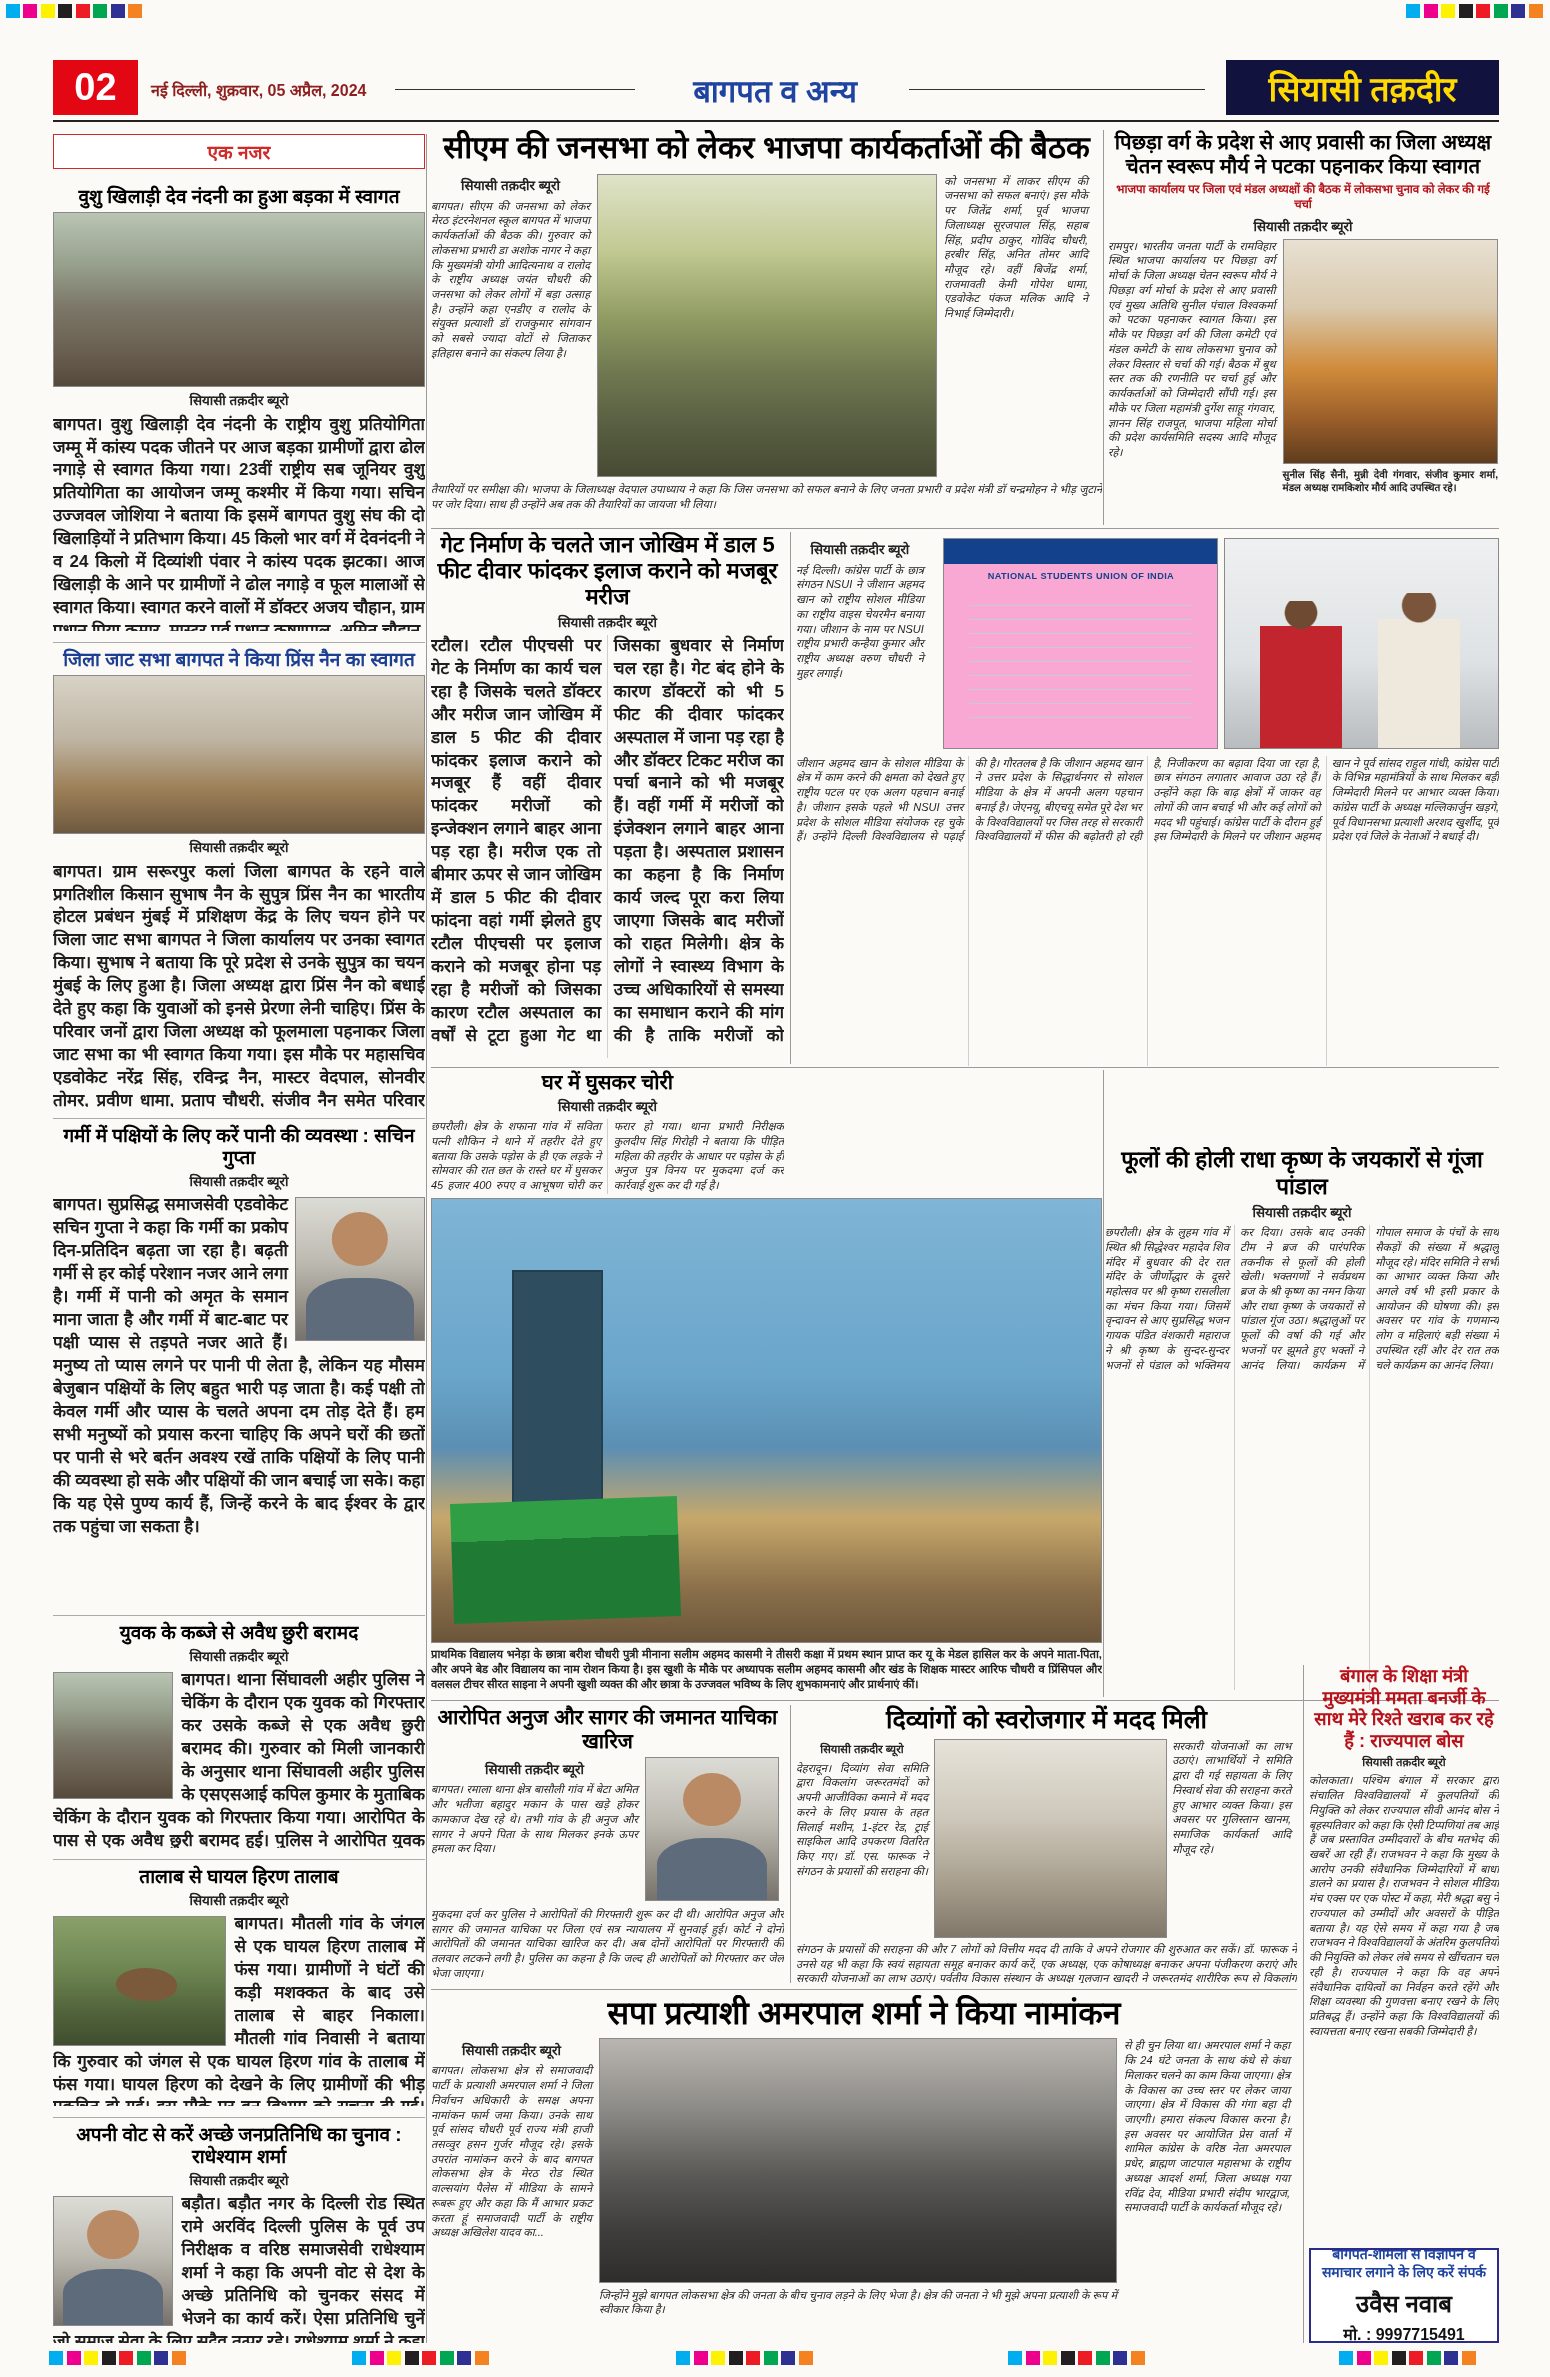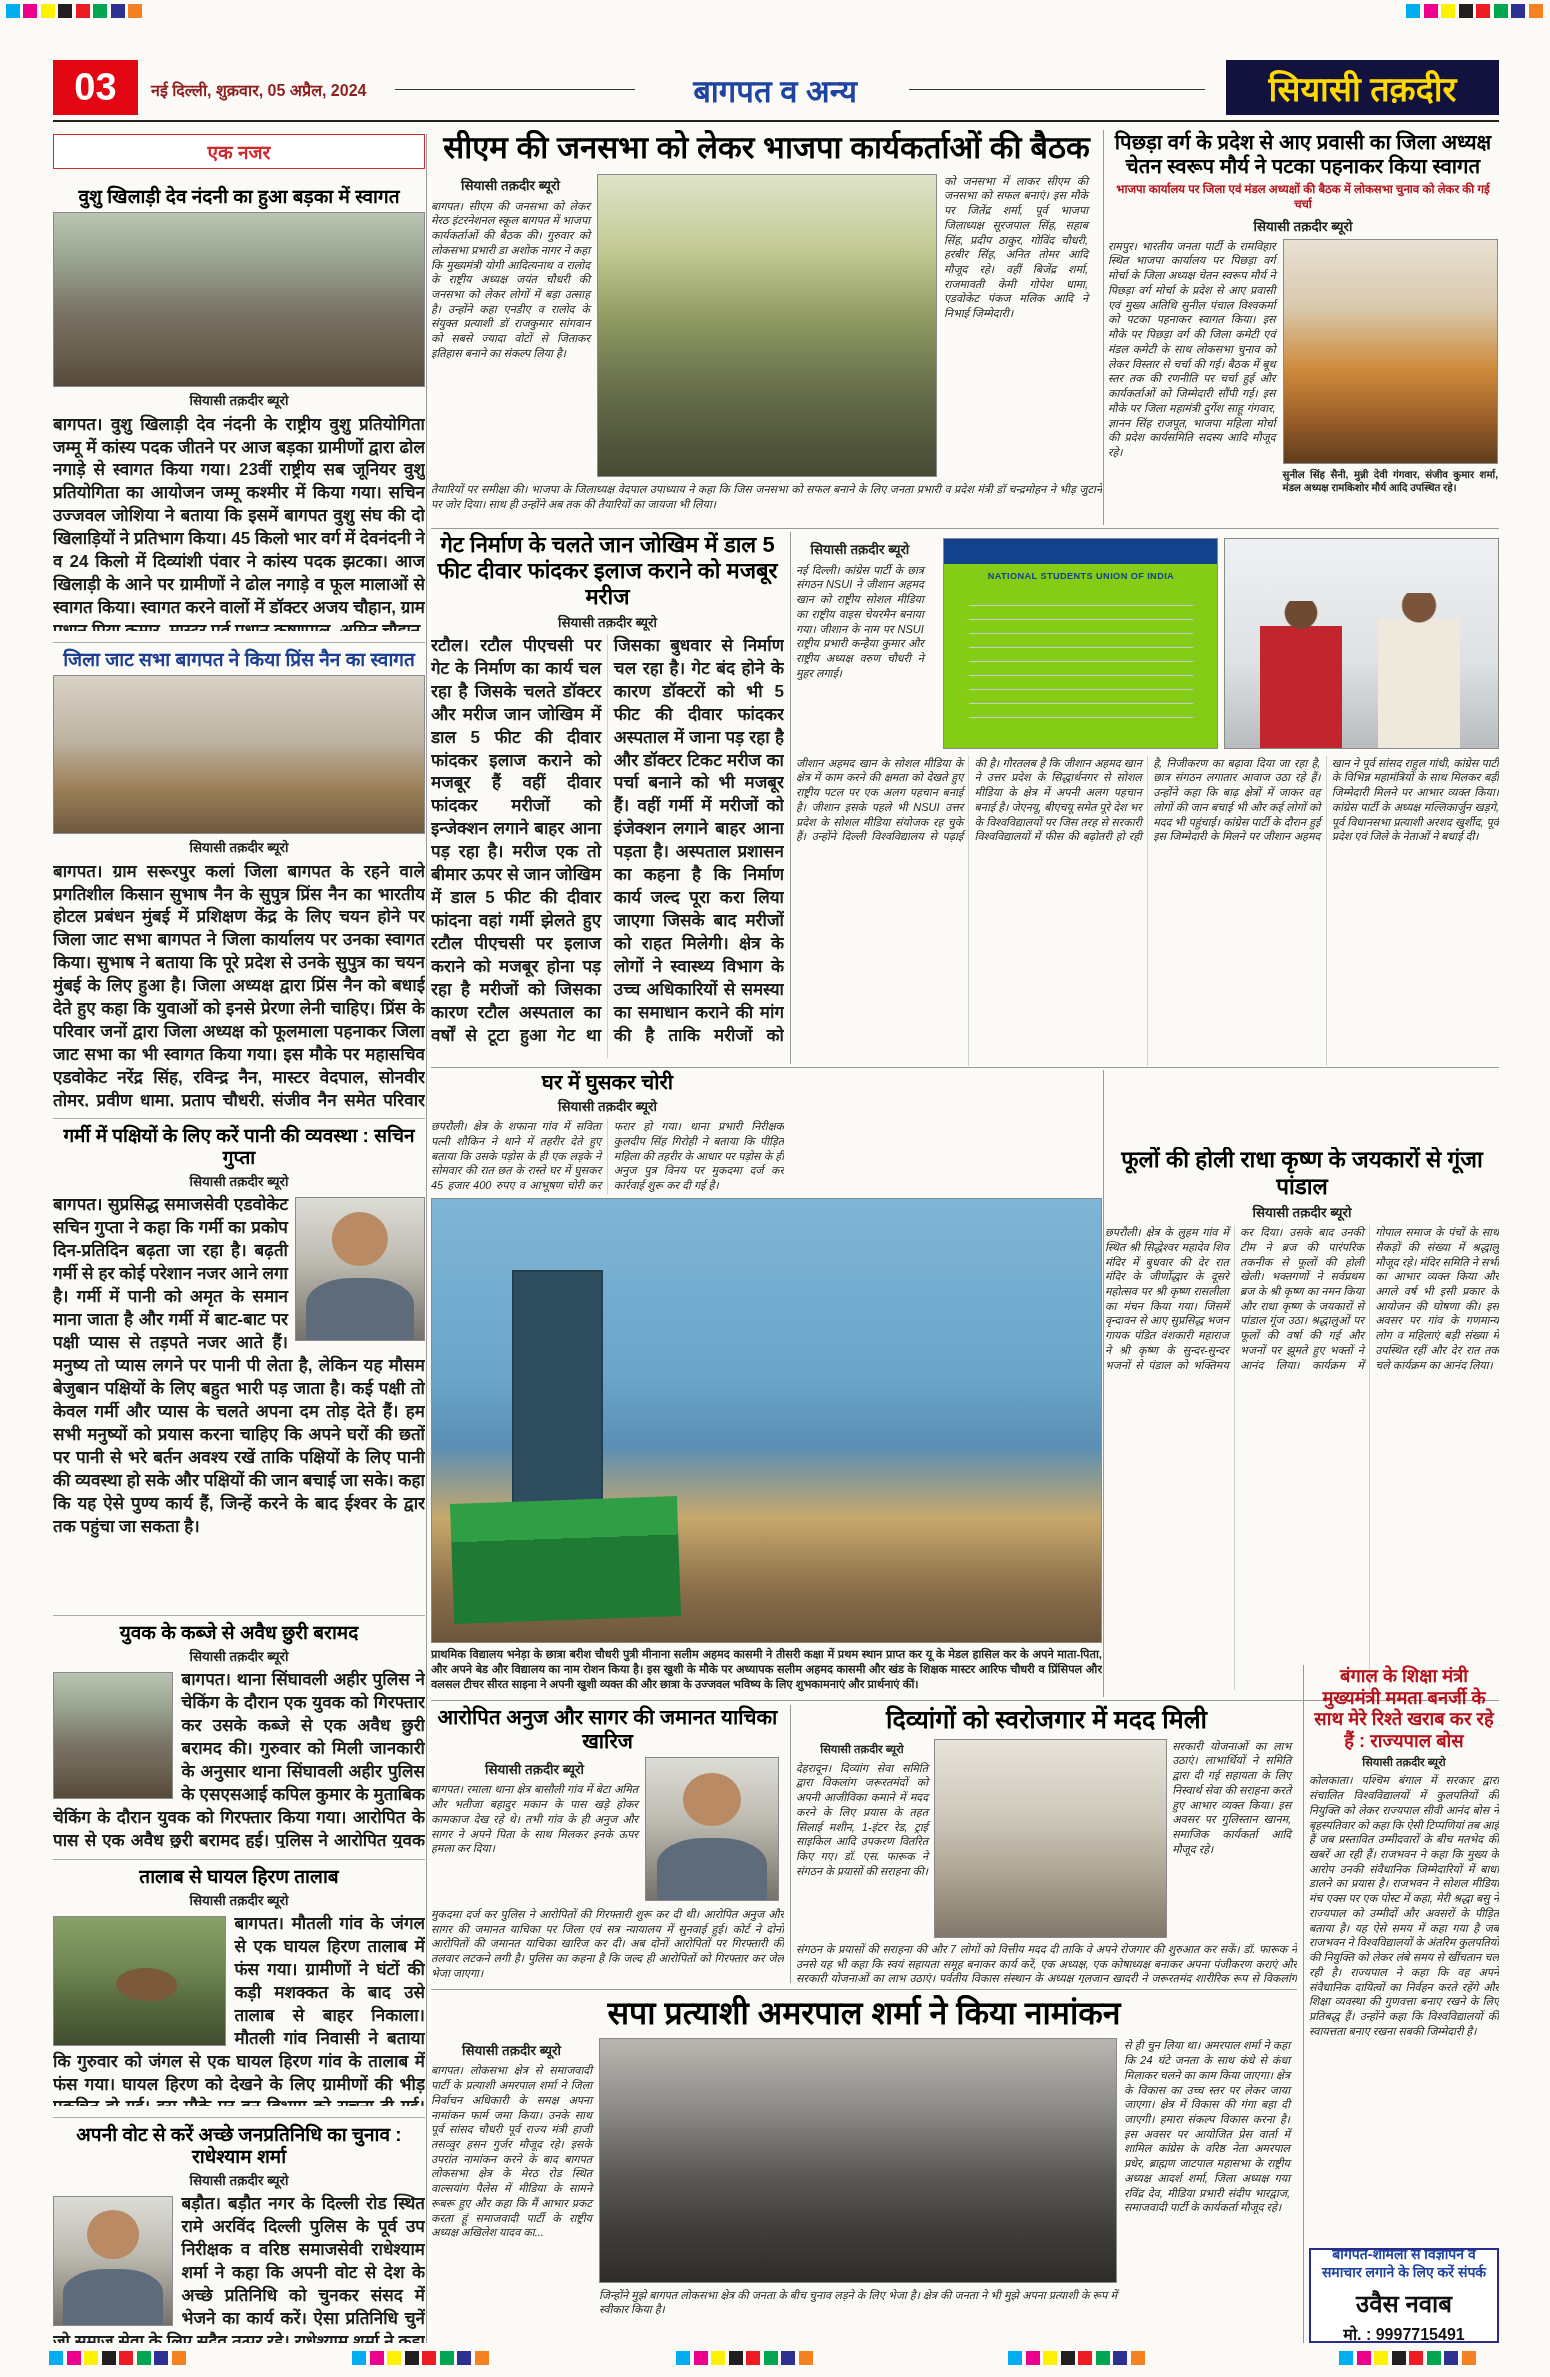--- a/index.html
+++ b/index.html
@@ -46,21 +46,21 @@
   .ph-garland { background: linear-gradient(180deg,#d8d2c6 0%,#bfb5a4 40%,#9c7f57 72%,#6e5940 100%); }
   .ph-meeting { background: linear-gradient(180deg,#dfe3c9 0%,#c2c993 25%,#8f9a62 48%,#6f7750 66%,#565c3f 85%,#474b34 100%); }
   .ph-saffron { background: linear-gradient(180deg,#e8e0d2 0%,#d9c9ae 30%,#cf8a3a 58%,#9c5f2a 80%,#5f3c1d 100%); }
   .ph-pond { background: linear-gradient(180deg,#8aa06a 0%,#6e8752 40%,#55673d 70%,#3f4d2e 100%); }
   .ph-pond::before { content:""; position:absolute; left:36%; top:40%; width:36%; height:26%; background:#7a5a3a; border-radius:55% 60% 50% 60%; }
   .ph-indoor { background: linear-gradient(180deg,#e7e3da 0%,#cdc7ba 40%,#a89f8e 72%,#80776a 100%); }
   .ph-table-dark { background: linear-gradient(180deg,#b9b6b1 0%,#8e8c88 28%,#5d5b58 55%,#3f3e3c 78%,#2e2d2b 100%); }
   .ph-portrait { background: linear-gradient(180deg,#dcdcd6 0%,#bdbab1 45%,#76716a 100%); }
   .ph-portrait::before { content:""; position:absolute; left:50%; top:10%; width:44%; height:38%; transform:translateX(-50%); background:#b98a63; border-radius:50%; }
   .ph-portrait::after { content:""; position:absolute; bottom:0; left:8%; width:84%; height:44%; background:#5d6b7a; border-radius:42% 42% 0 0; }
-  .ph-cert { background:#84cc16;margin-left:14px; }
+  .ph-cert { background:#f9a8d4;margin-left:14px; }
   .ph-cert::before { content:""; position:absolute; left:0; right:0; top:0; height:25px; background:#14418c; }
   .ph-cert::after { content:""; position:absolute; left:9%; right:9%; top:32%; bottom:10%; background:repeating-linear-gradient(180deg,#c7cbd3 0 1.4px,transparent 1.4px 14px); }
   .cert-label { position:absolute; left:0; right:0; top:32px; text-align:center; color:#14418c; font-weight:700; font-size:9.2px; letter-spacing:0.4px; }
   .ph-men { background: linear-gradient(180deg,#eef0f1 0%,#dfe2e4 58%,#b9bcbe 100%); }
   .ph-men::before { content:""; position:absolute; left:13%; bottom:0; width:30%; height:70%;
      background: radial-gradient(circle at 50% 8%, #6f4a33 0 11%, transparent 12%),
                  linear-gradient(180deg, transparent 0 17%, #c2252e 17% 100%); border-radius:8.5px 8.5px 0 0; }
   .ph-men::after { content:""; position:absolute; left:56%; bottom:0; width:30%; height:74%;
      background: radial-gradient(circle at 50% 8%, #7a553c 0 11%, transparent 12%),
                  linear-gradient(180deg, transparent 0 17%, #efe9dd 17% 100%); border-radius:8.5px 8.5px 0 0; }
@@ -101,21 +101,21 @@
       <i class="c1"></i>
       <i class="c2"></i>
       <i class="c3"></i>
       <i class="c4"></i>
       <i class="c5"></i>
       <i class="c6"></i>
       <i class="c7"></i>
   </div>
 
   <header>
-    <div class="pageno">03</div>
+    <div class="pageno">02</div>
     <div class="dateline">नई दिल्ली, शुक्रवार, 05 अप्रैल, 2024</div>
     <div class="hdr-rule" style="left:395px;width:240px;"></div>
     <div class="section-title">बागपत व अन्य</div>
     <div class="hdr-rule" style="left:909px;width:296px;"></div>
     <div class="masthead">सियासी तक़दीर</div>
     <div class="hdr-under"></div>
   </header>
 
   <div class="vrule" style="left:426px;top:134px;height:2209px;"></div>
   <div class="vrule" style="left:1103px;top:130px;height:395px;"></div>

